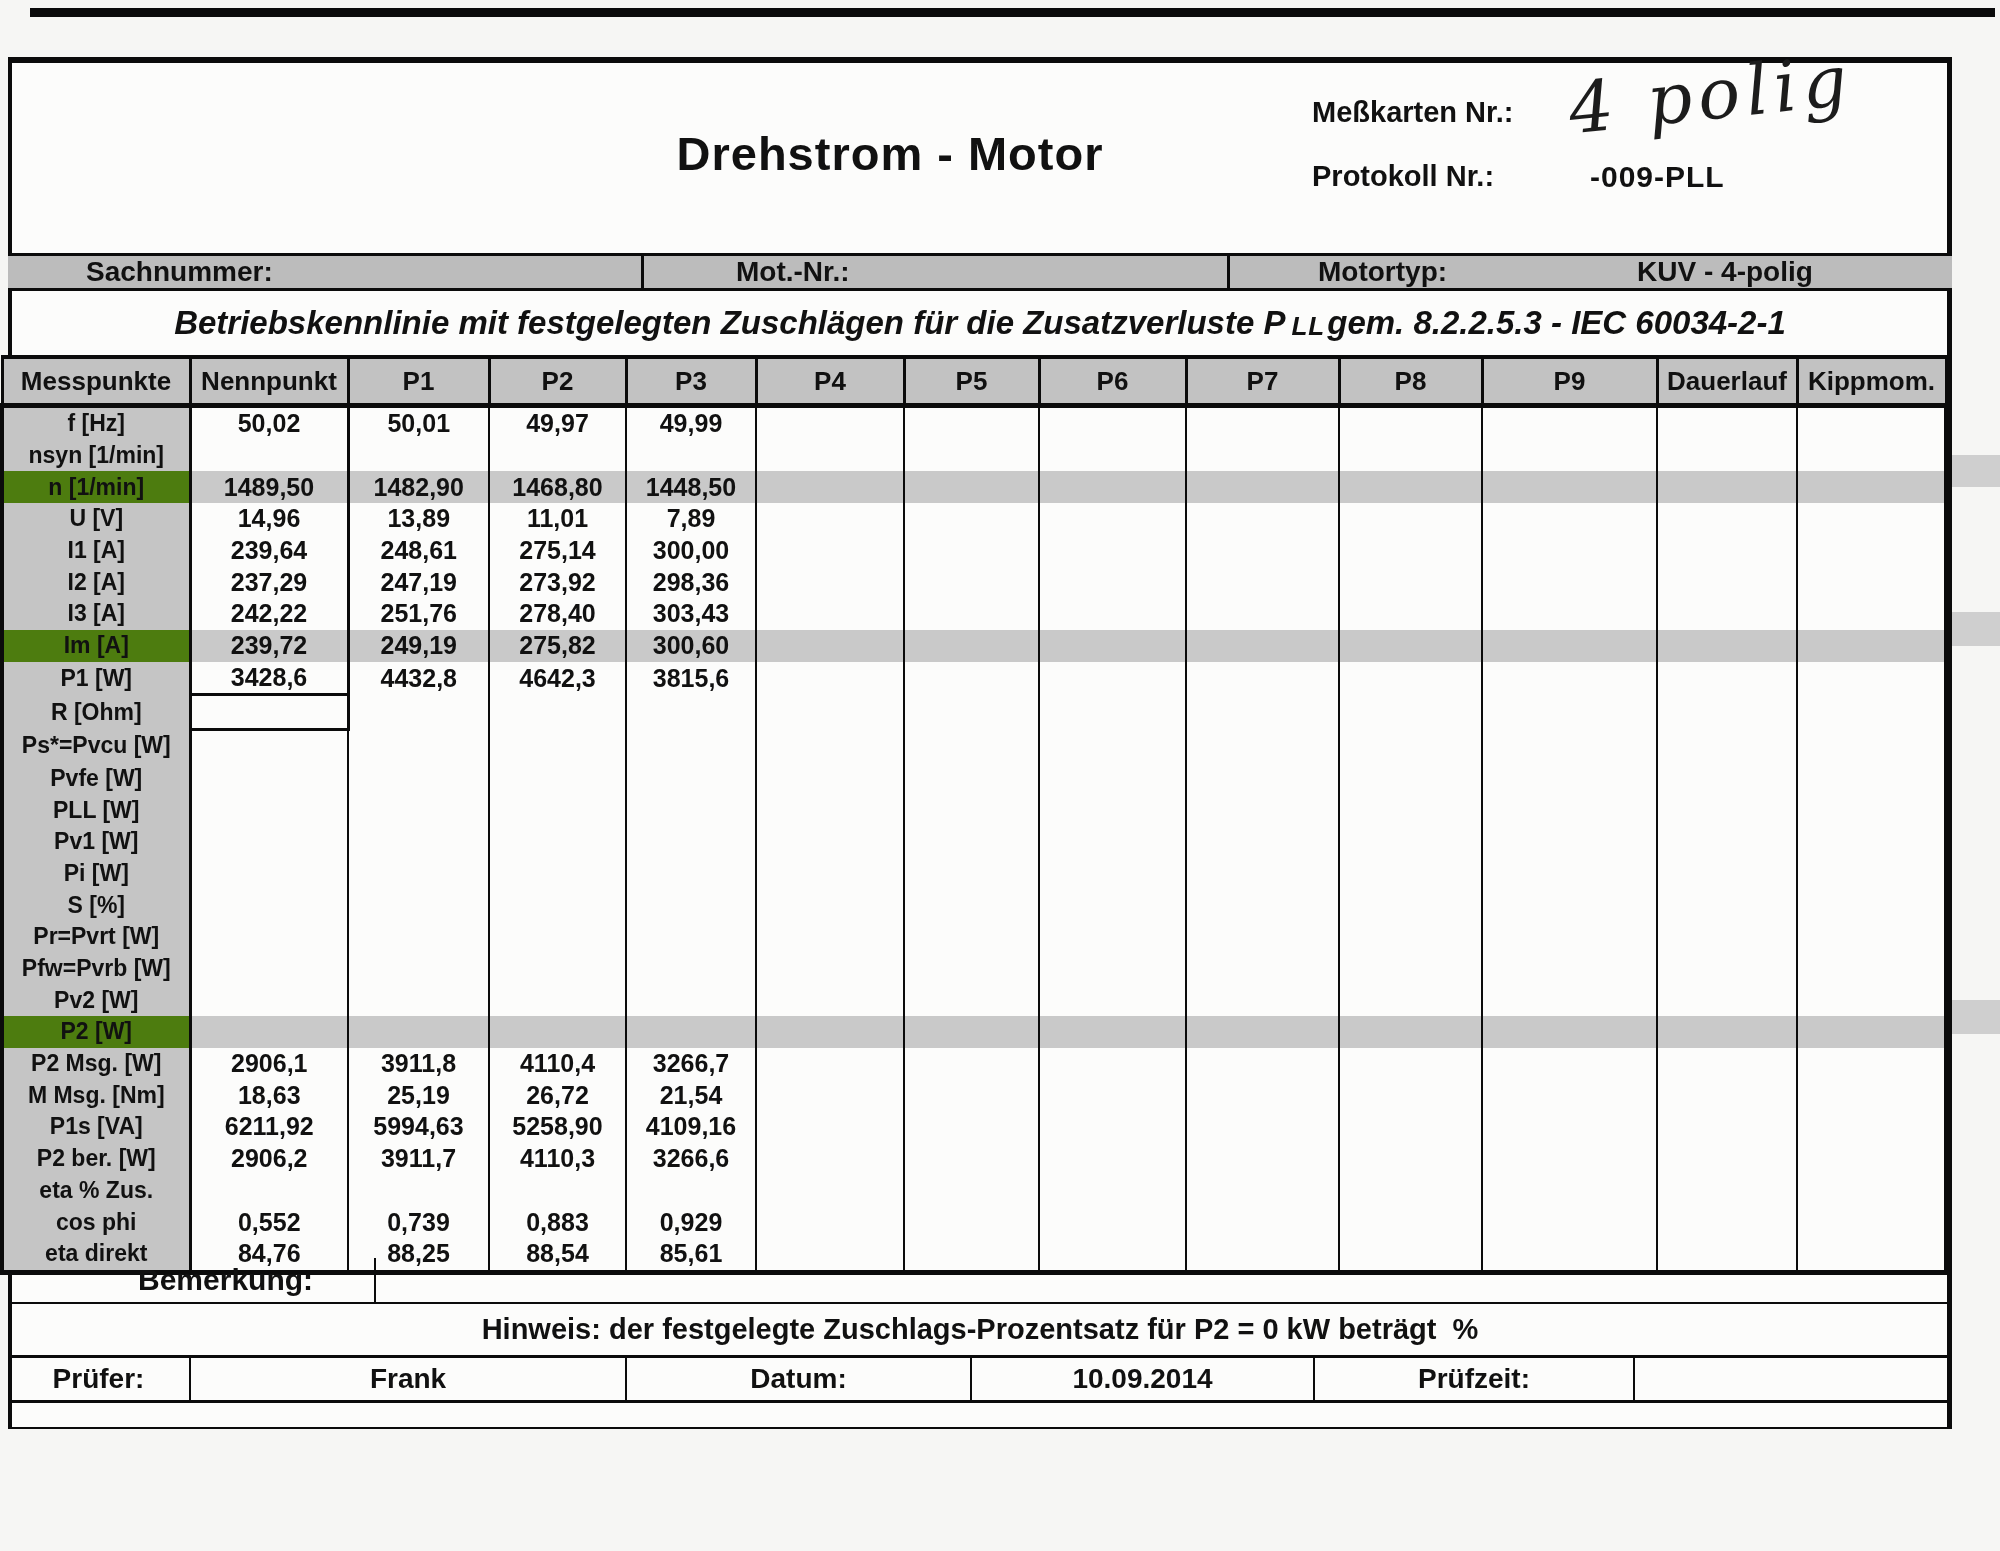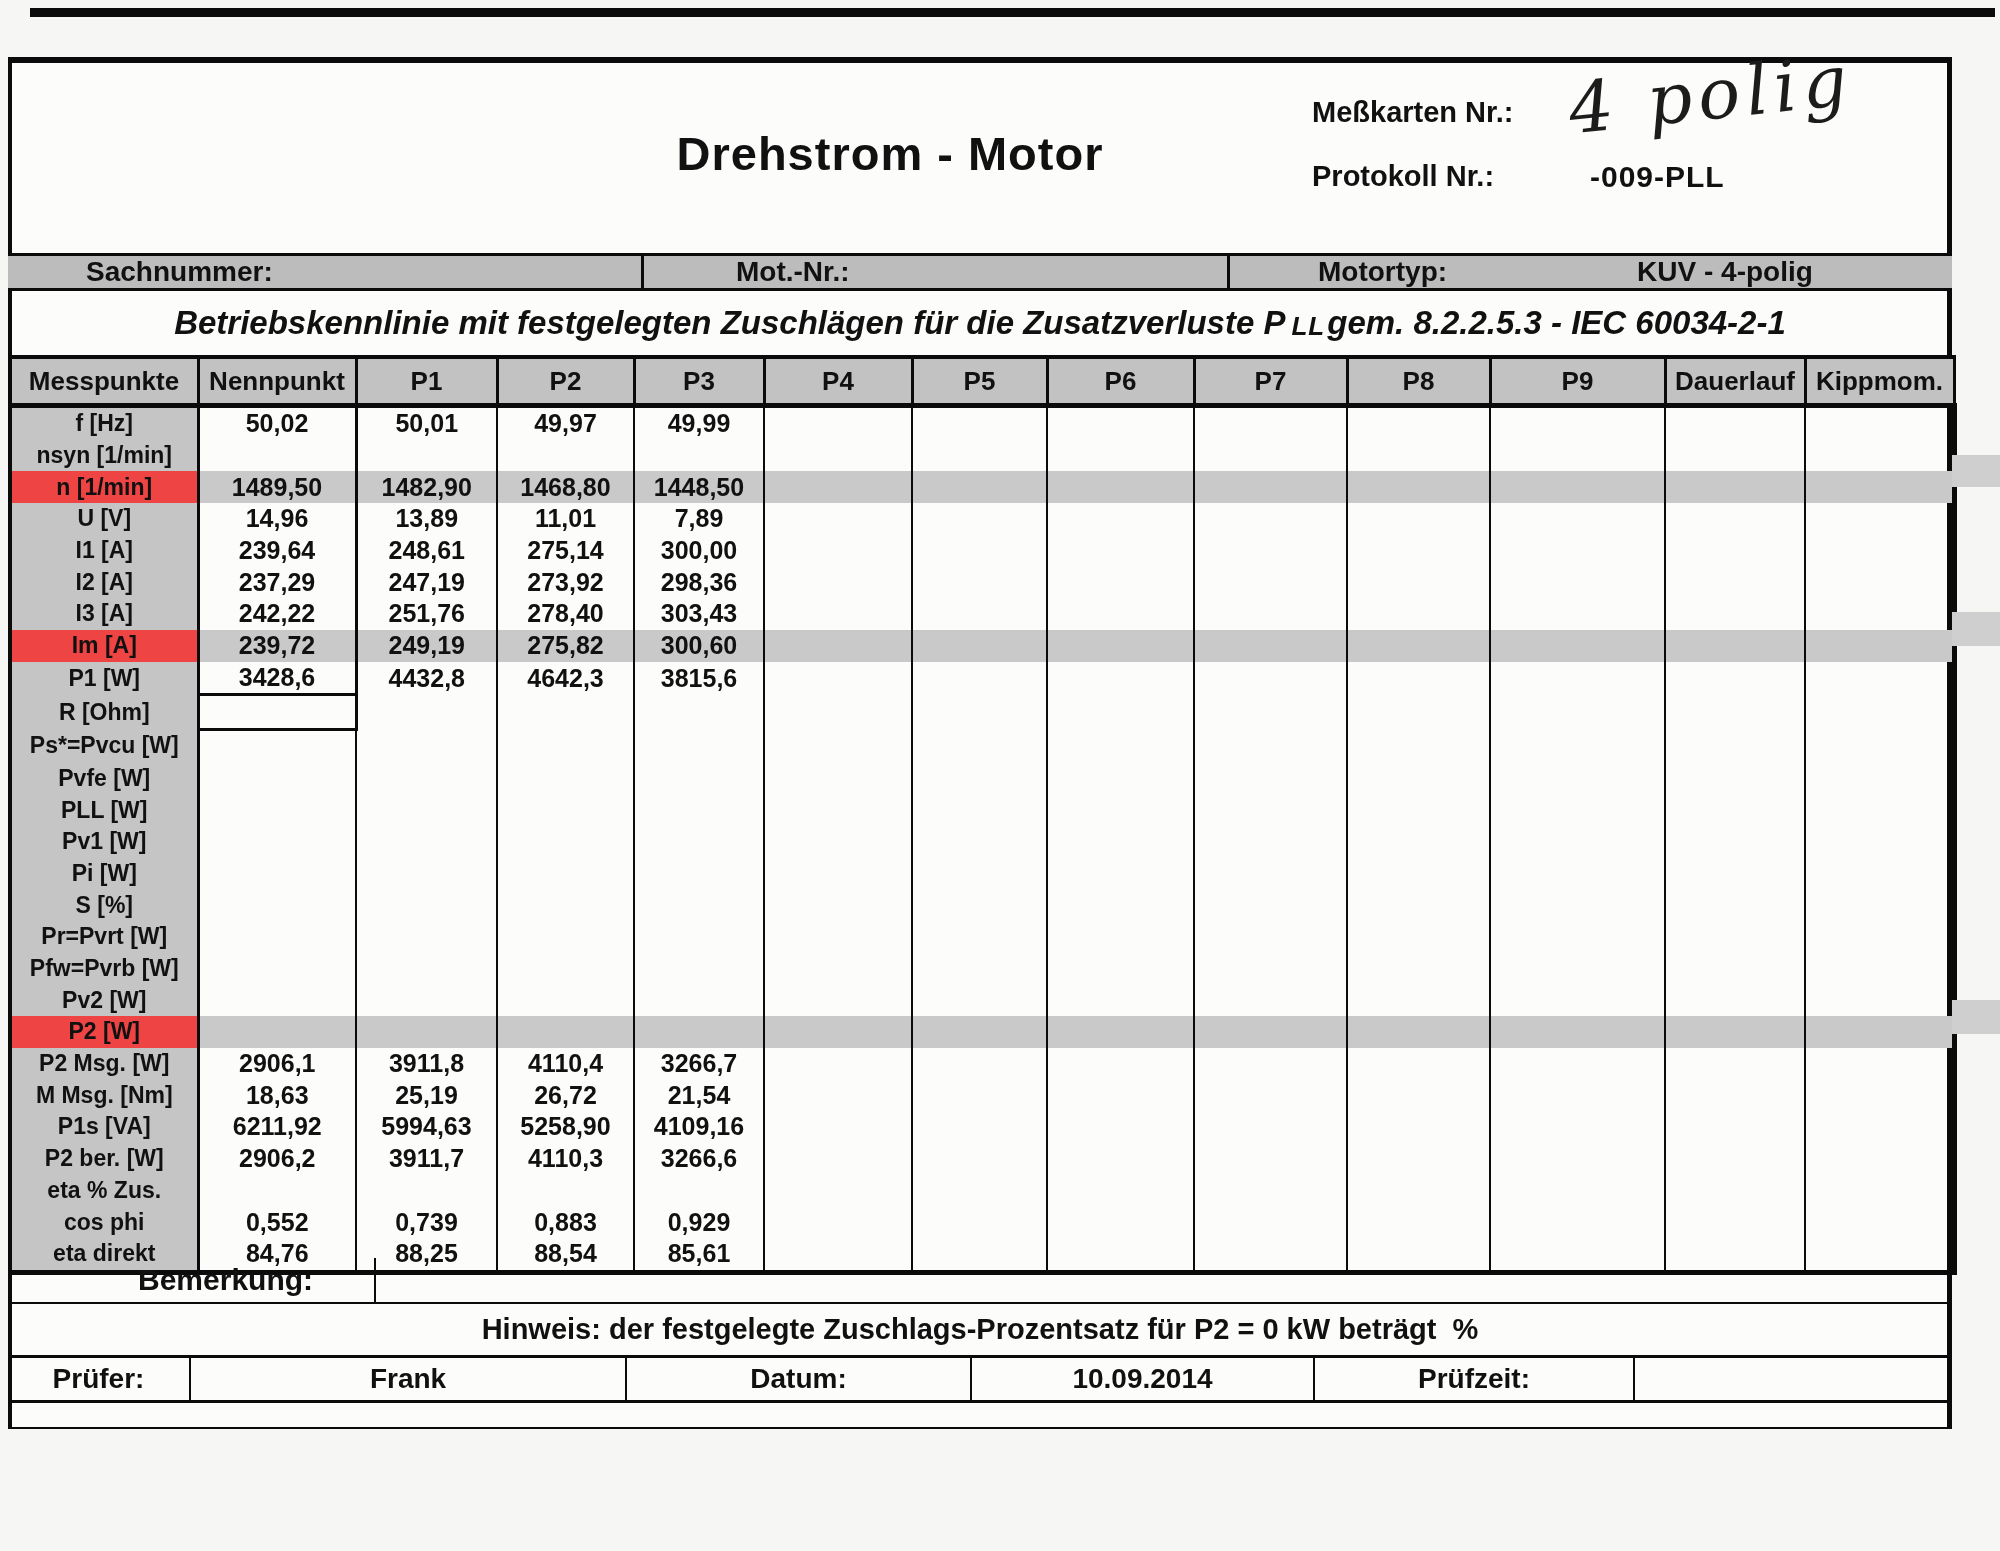--- a/index.html
+++ b/index.html
@@ -60,21 +60,21 @@
   
   .subtitle{
     left:8px;top:293px;width:1944px;height:60px;
     display:flex;align-items:center;justify-content:center;
     font-size:33px;font-weight:bold;font-style:italic;
     white-space:nowrap;
   }
   .subtitle .subLL{font-size:26px;letter-spacing:1px;padding:6px 2px 0 6px;}
   
   .mtable{
-    left:8px;top:355px;width:1944px;
+    left:0;top:355px;width:1944px;
     border-collapse:collapse;table-layout:fixed;padding-left:32px;
   }
   .mtable th{
     background:#c2c2c2;
     border:3px solid #0b0b0b;
     border-top:4px solid #0b0b0b;
     border-bottom:5px solid #0b0b0b;
     height:44px;
     font-size:26px;font-weight:bold;
     padding:0;text-align:center;
@@ -87,21 +87,21 @@
     font-weight:bold;font-size:25px;
     overflow:hidden;white-space:nowrap;
   }
   .mtable td.rowlabel{
     background:#c5c5c5;
     border-left:4px solid #0b0b0b;
     border-right:3px solid #0b0b0b;
     font-size:23px;
   }
   .mtable tr.shaded td{background:#c9c9c9;}
-  .mtable tr.shaded td.rowlabel{background:#ef4444;}
+  .mtable tr.shaded td.rowlabel{background:#4d7c0f;}
   .mtable tr:last-child td{border-bottom:5px solid #0b0b0b;}
   .mtable td.nb-side{border-left:3px solid #0b0b0b;border-right:3px solid #0b0b0b;}
   .mtable td.nb-bottom{border-bottom:3px solid #0b0b0b;margin-left:16px;}
   .mtable td.lastcol{border-right:5px solid #0b0b0b;}
   
   .band{background:#cfcfcf;}
   
   .bemerkung-row{
     left:8px;top:1258px;width:1944px;height:46px;
     border-bottom:2px solid #0b0b0b;box-sizing:border-box;

